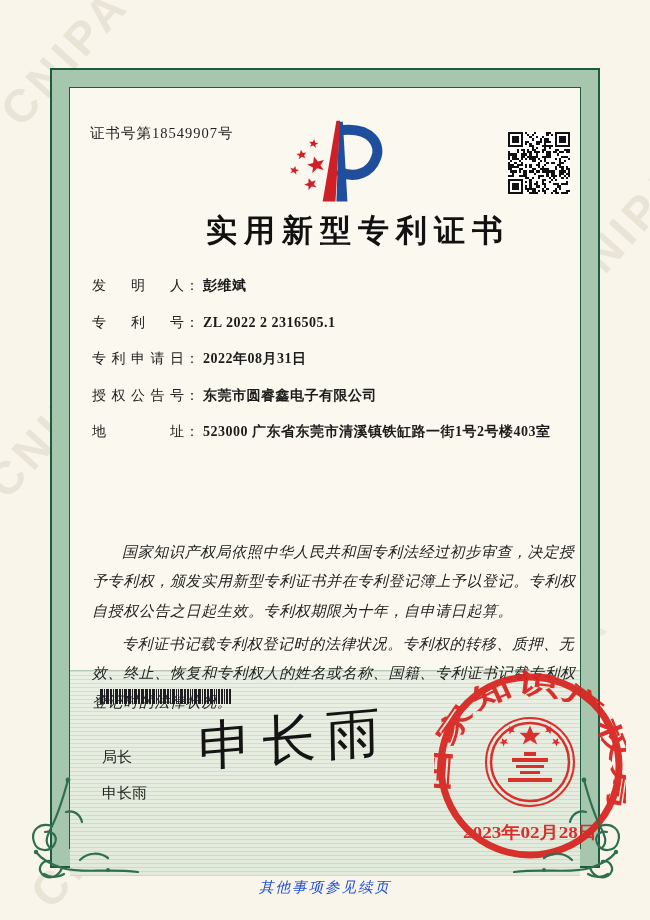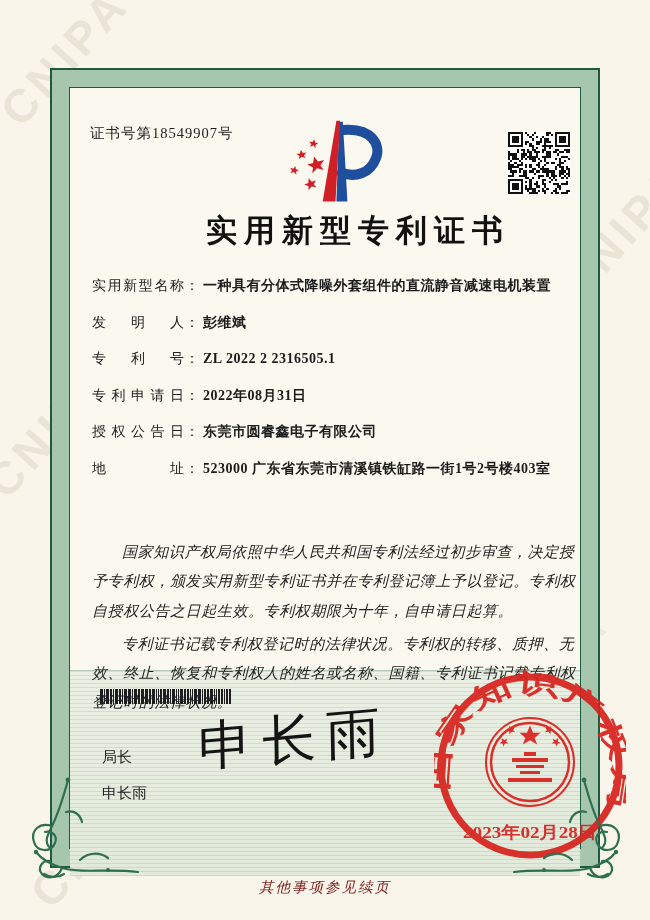--- a/index.html
+++ b/index.html
@@ -87,21 +87,21 @@
   }
 
   .seal { position:absolute; left:364px; top:582px; width:192px; height:192px; opacity:.93; }
 
   .page-indicator { position:absolute; left:0; top:760px; width:100%; text-align:center; font-size:12.5px; color:#222; letter-spacing:1px; }
 
   .flourish { position:absolute; width:118px; height:108px; z-index:3; }
   .flourish-bl { left:22px; top:776px; }
   .flourish-br { left:512px; top:776px; transform:scaleX(-1); }
 
-  .footer-note { position:absolute; left:0; top:878px; width:100%; text-align:center; font-size:14.5px; letter-spacing:2px; color:#7f1d1d; font-style:italic; }
+  .footer-note { position:absolute; left:0; top:878px; width:100%; text-align:center; font-size:14.5px; letter-spacing:2px; color:#1d4ed8; font-style:italic; }
 </style>
 </head>
 <body>
 
 <div class="page">
 
   <span class="wm" style="left:-18px;top:30px">CNIPA</span>
   <span class="wm" style="left:316px;top:122px;color:rgba(168,158,136,.12)">CNIPA</span>
   <span class="wm" style="left:-32px;top:402px">CNIPA</span>
   <span class="wm" style="left:540px;top:205px">CNIPA</span>
@@ -428,33 +428,30 @@
               <rect x="26" y="28" width="1" height="1"></rect>
               <rect x="27" y="28" width="1" height="1"></rect>
             </g>
         </svg>
       </div>
 
       <div class="title">实用新型专利证书</div>
 
       <div class="fields">
         <div class="frow">
-          <span class="flabel">实用新型名称</span><span class="fcolon">：</span><span class="fvalue">一种具有分体式降噪外套组件的直流静音减速电机装置</span>
-        </div>
-        <div class="frow">
           <span class="flabel">发明人</span><span class="fcolon">：</span><span class="fvalue">彭维斌</span>
         </div>
         <div class="frow">
           <span class="flabel">专利号</span><span class="fcolon">：</span><span class="fvalue">ZL 2022 2 2316505.1</span>
         </div>
         <div class="frow">
           <span class="flabel">专利申请日</span><span class="fcolon">：</span><span class="fvalue">2022年08月31日</span>
         </div>
         <div class="frow">
-          <span class="flabel">授权公告日</span><span class="fcolon">：</span><span class="fvalue">东莞市圆睿鑫电子有限公司</span>
+          <span class="flabel">授权公告号</span><span class="fcolon">：</span><span class="fvalue">东莞市圆睿鑫电子有限公司</span>
         </div>
         <div class="frow">
           <span class="flabel">地址</span><span class="fcolon">：</span><span class="fvalue">523000 广东省东莞市清溪镇铁缸路一街1号2号楼403室</span>
         </div>
       </div>
 
       <div class="body-text">
         <p>国家知识产权局依照中华人民共和国专利法经过初步审查，决定授予专利权，颁发实用新型专利证书并在专利登记簿上予以登记。专利权自授权公告之日起生效。专利权期限为十年，自申请日起算。</p>
         <p>专利证书记载专利权登记时的法律状况。专利权的转移、质押、无效、终止、恢复和专利权人的姓名或名称、国籍、专利证书记载专利权登记时的法律状况。</p>
       </div>

